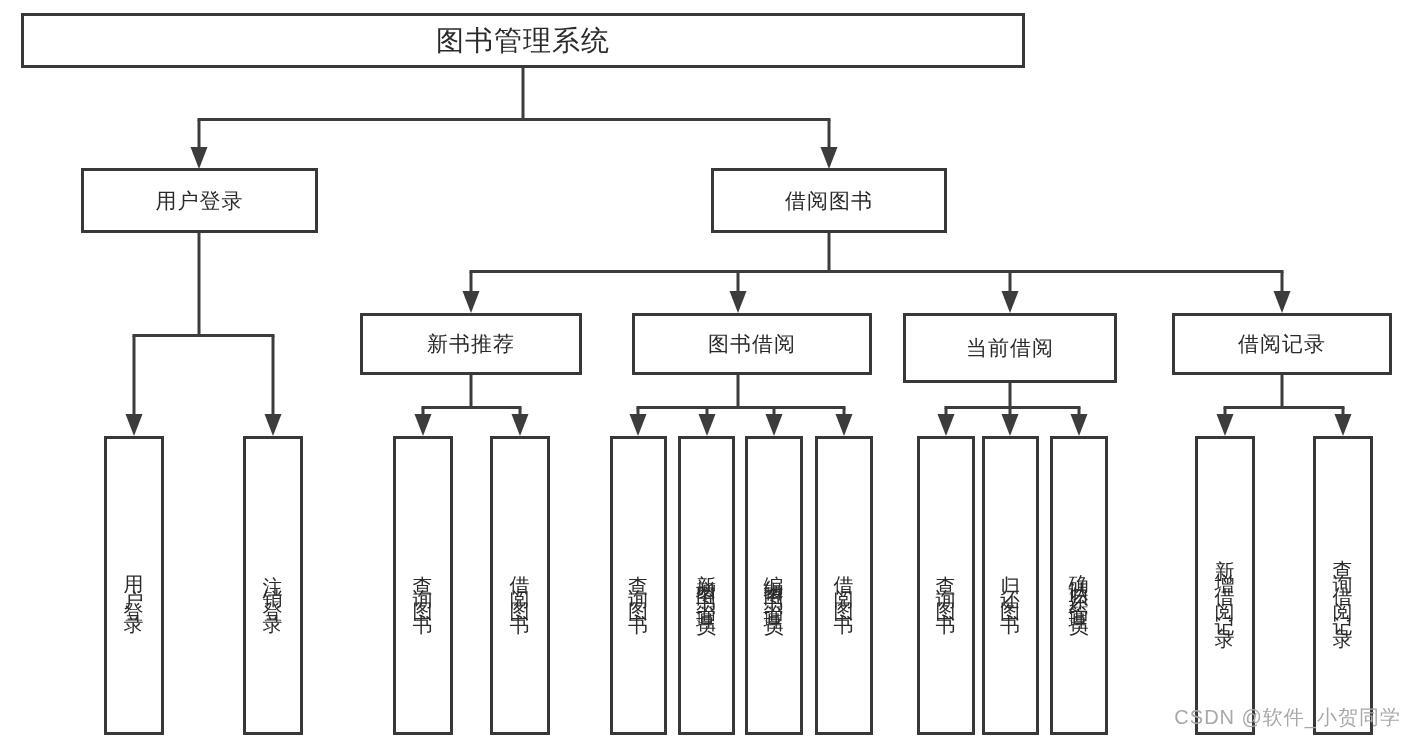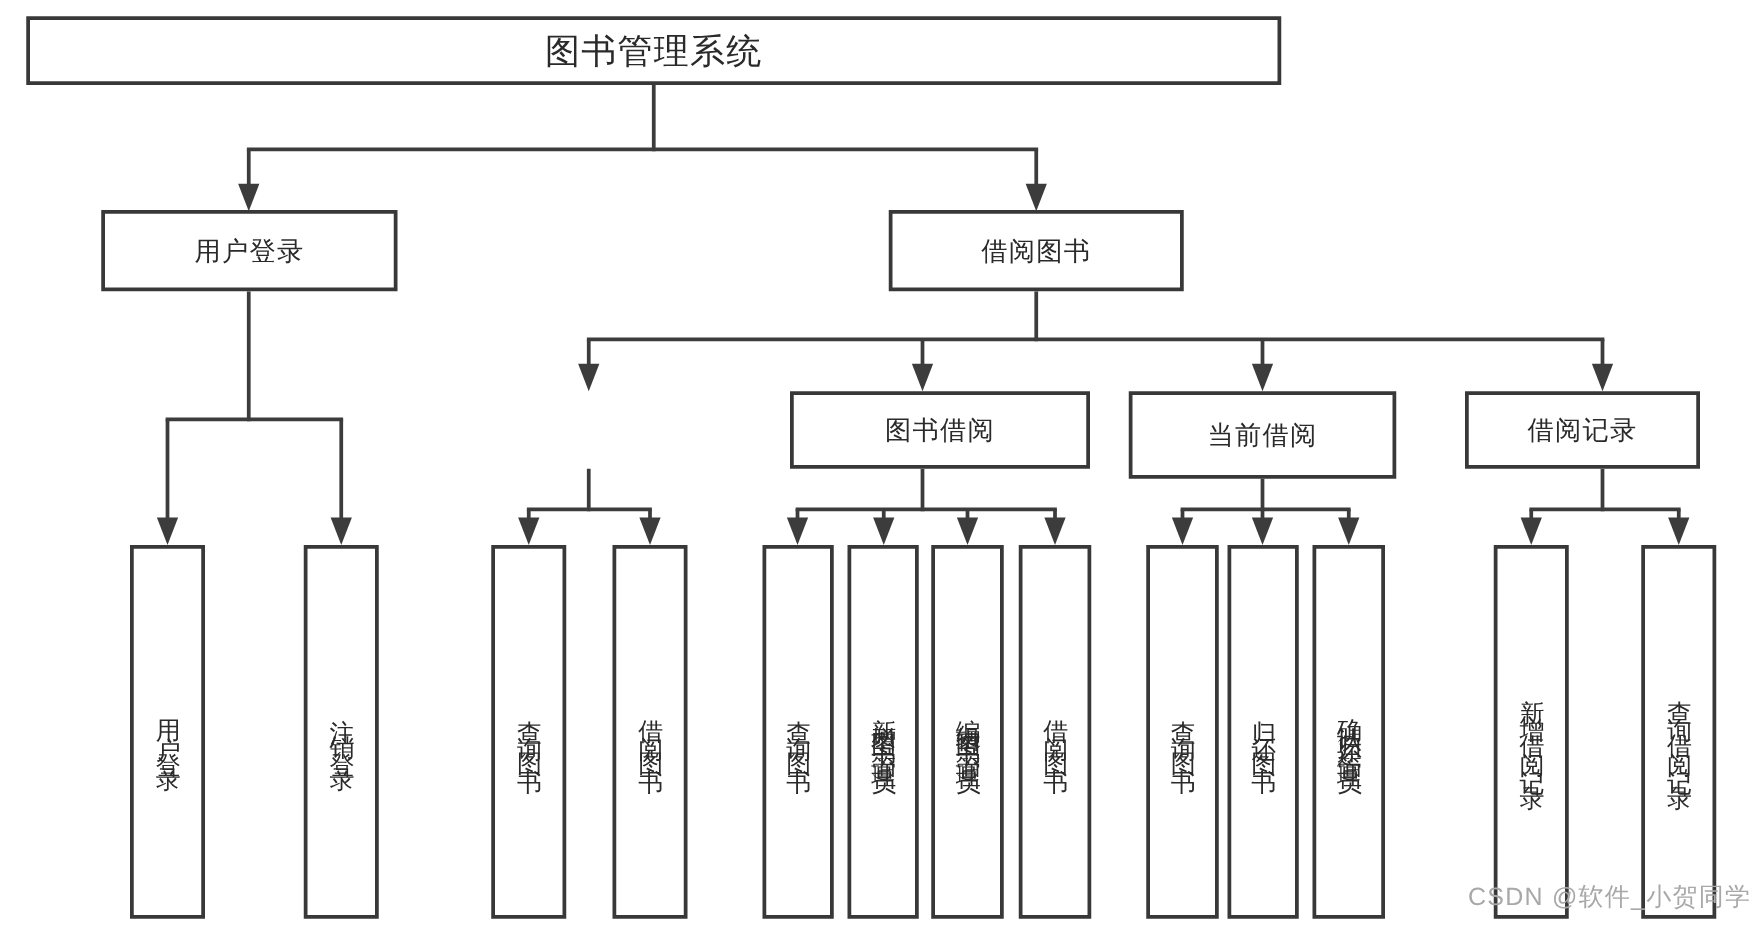--- a/index.html
+++ b/index.html
@@ -116,27 +116,30 @@
     <span class="hlabel">图书管理系统</span>
   </div>
 
   <div class="box" style="left:81px;top:168px;width:237px;height:65px">
     <span class="hlabel">用户登录</span>
   </div>
   <div class="box" style="left:711px;top:168px;width:236px;height:65px">
     <span class="hlabel">借阅图书</span>
   </div>
 
+  <div class="box" style="left:360px;top:313px;width:222px;height:62px">
+    <span class="hlabel">新书推荐</span>
+  </div>
   <div class="box" style="left:632px;top:313px;width:240px;height:62px">
     <span class="hlabel">图书借阅</span>
   </div>
   <div class="box" style="left:903px;top:313px;width:214px;height:70px">
     <span class="hlabel">当前借阅</span>
   </div>
-  <div class="box" style="left:1172px;top:313px;width:188px;height:62px">
+  <div class="box" style="left:1172px;top:313px;width:220px;height:62px">
     <span class="hlabel">借阅记录</span>
   </div>
 
   <div class="box" style="left:104px;top:436px;width:60px;height:299px">
     <span class="vlabel v4">用户登录</span>
   </div>
   <div class="box" style="left:243px;top:436px;width:60px;height:299px">
     <span class="vlabel v4">注销登录</span>
   </div>
 

